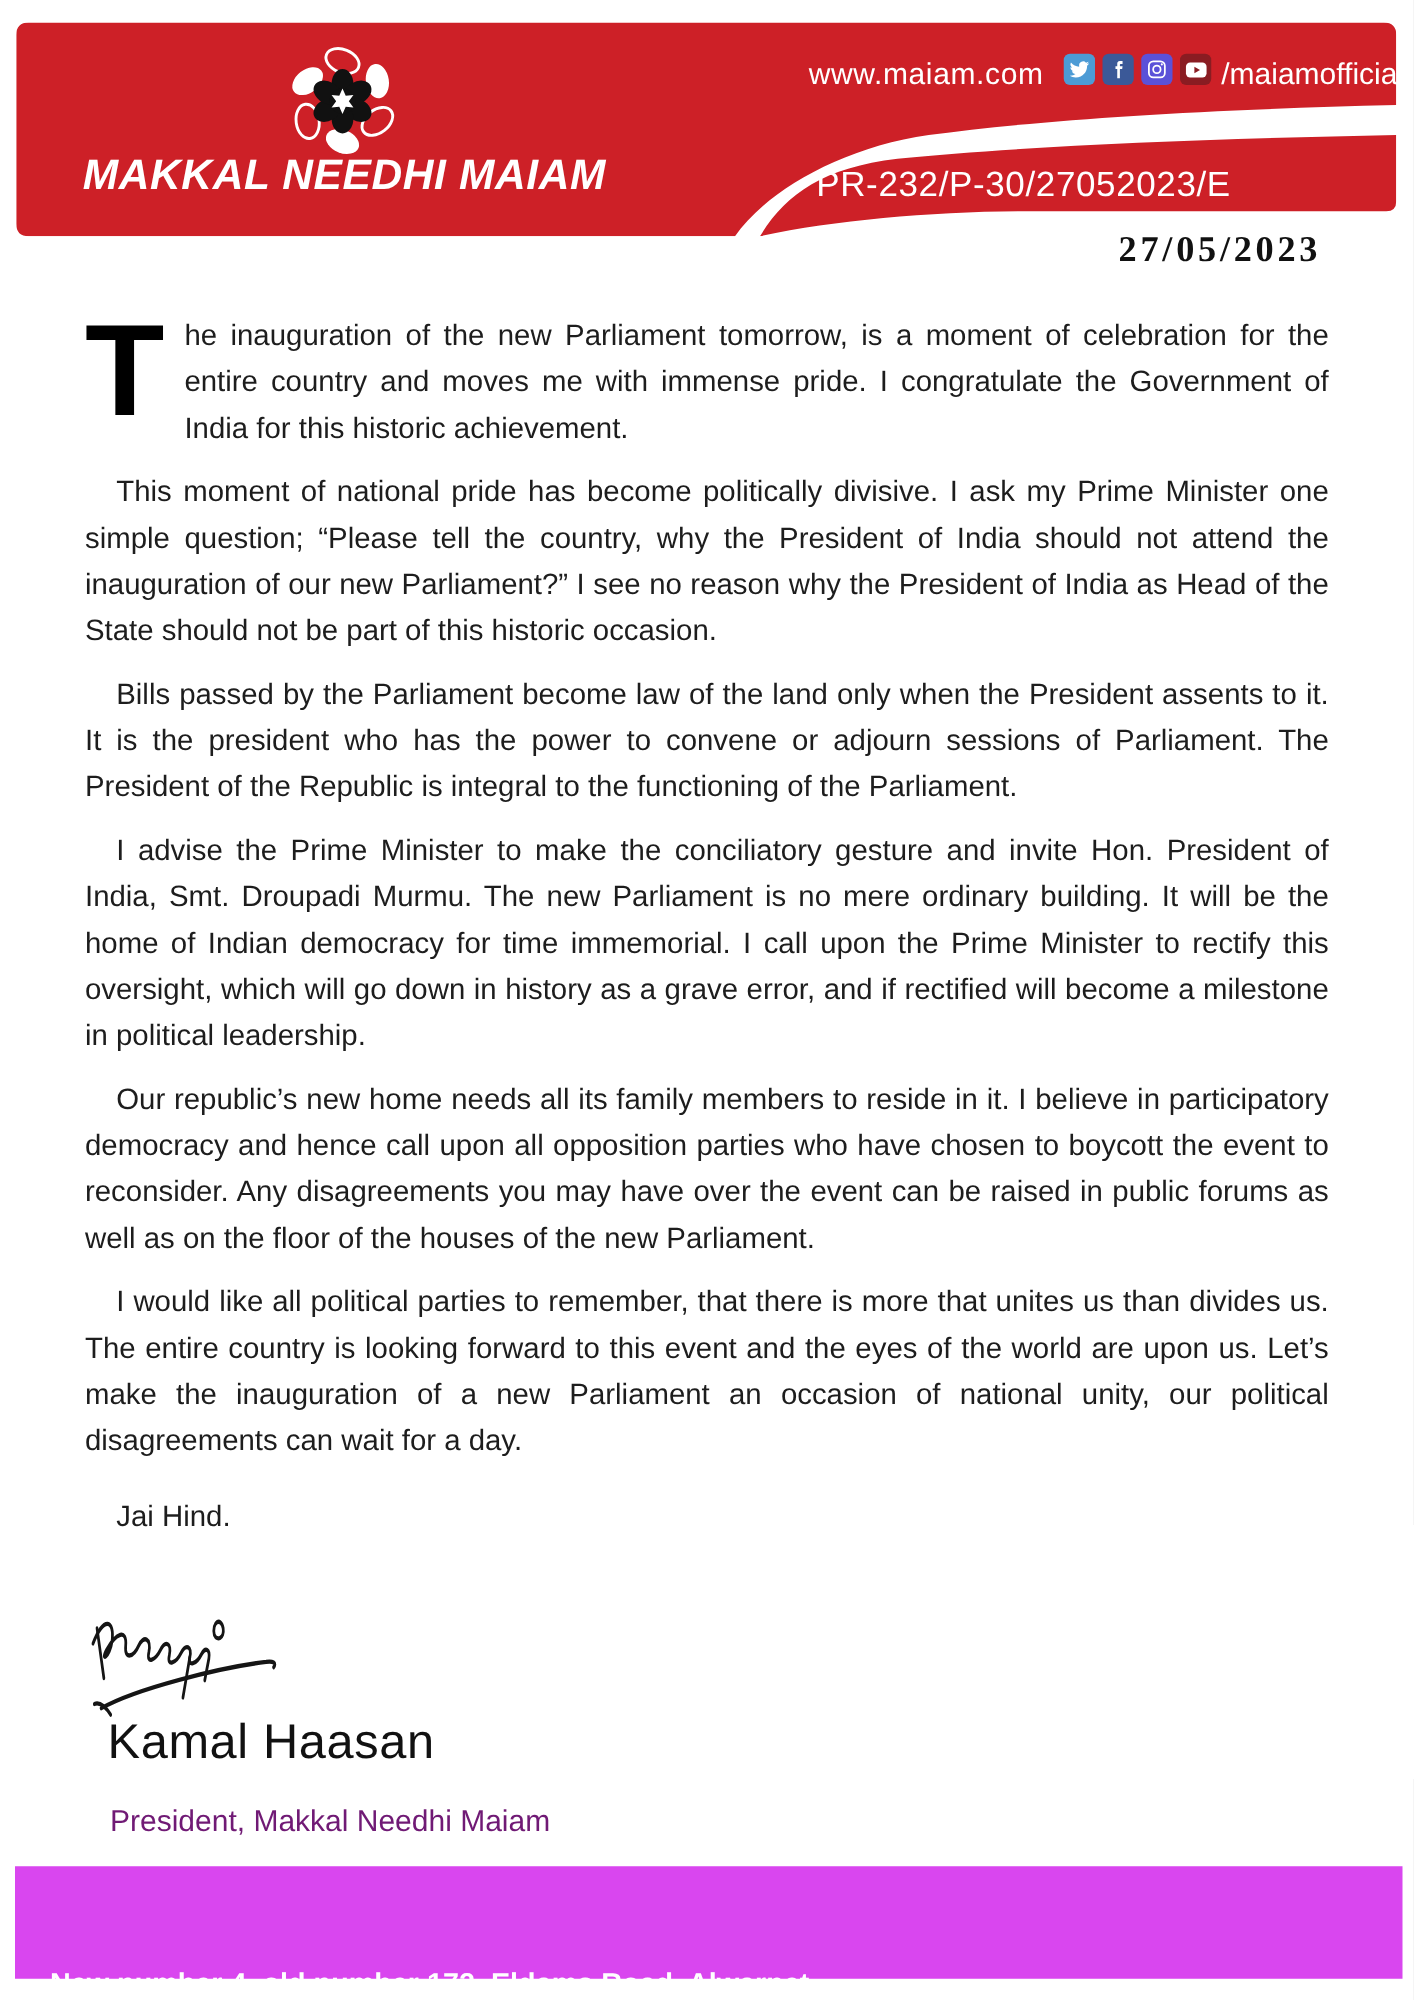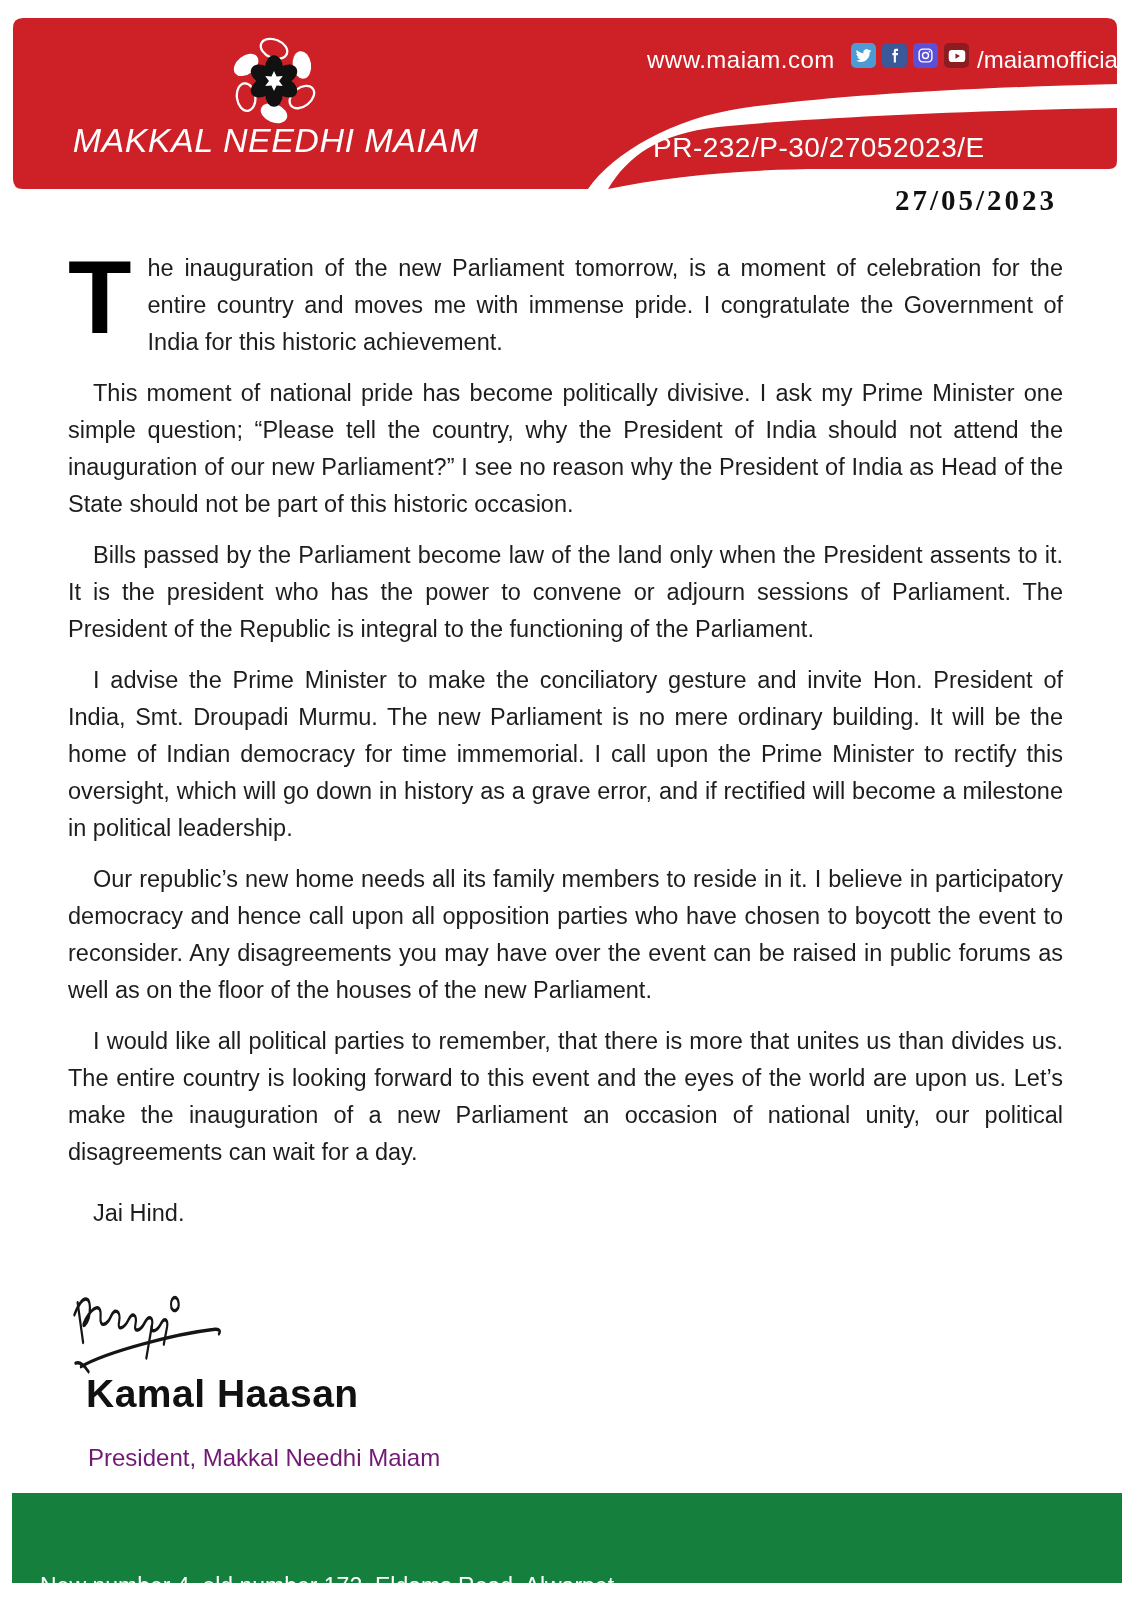--- a/index.html
+++ b/index.html
@@ -10,21 +10,21 @@
     font-family:"Liberation Sans","DejaVu Sans",sans-serif;
     overflow:hidden;
     margin:0 auto;
   }
   
   .header{position:absolute;left:13px;top:18px;width:1104px;height:171px;}
   .header-bg{position:absolute;left:0;top:0;width:100%;height:100%;}
   .logo{position:absolute;left:215px;top:13px;width:92px;height:100px;}
   .party-name{
     position:absolute;left:40px;top:103px;width:445px;
-    color:#fff;font-size:34px;font-weight:400;font-style:italic;
+    color:#fff;font-size:34px;font-weight:700;font-style:italic;
     letter-spacing:0.5px;text-align:center;white-space:nowrap;
   }
   .website{
     position:absolute;left:634px;top:28px;
     color:#fff;font-size:24px;letter-spacing:0.5px;text-align:center;
   }
   .social-row{position:absolute;left:838px;top:25px;display:flex;gap:6px;}
   .sicon{
     width:25px;height:25px;border-radius:5px;
     display:flex;align-items:center;justify-content:center;
@@ -61,31 +61,31 @@
     padding:6px 16px 0 0;
   }
   .closing{
     margin-top:24px !important;
     text-align:left !important;
   }
   
   .signature-svg{position:absolute;left:70px;top:1282px;width:180px;height:95px;}
   .signer-name{
     position:absolute;left:86px;top:1372px;
-    font-size:39px;font-weight:700;color:#111;letter-spacing:0.5px;
+    font-size:39px;font-weight:400;color:#111;letter-spacing:0.5px;
   }
   .signer-title{
     position:absolute;left:88px;top:1420px;
     font-size:24px;color:#701a75;margin-top:24px;
   }
   
   .footer{
     position:absolute;left:12px;top:1493px;width:1110px;height:90px;
-    background:#15803d;
-    color:#fff;font-weight:400;font-size:23px;line-height:32px;
+    background:#d946ef;
+    color:#fff;font-weight:700;font-size:23px;line-height:32px;
     padding:13px 0 0 28px;box-sizing:border-box;
     white-space:pre-wrap;
   }
 </style>
 </head>
 <body>
 
 <div class="page">
 
   <div class="header">

